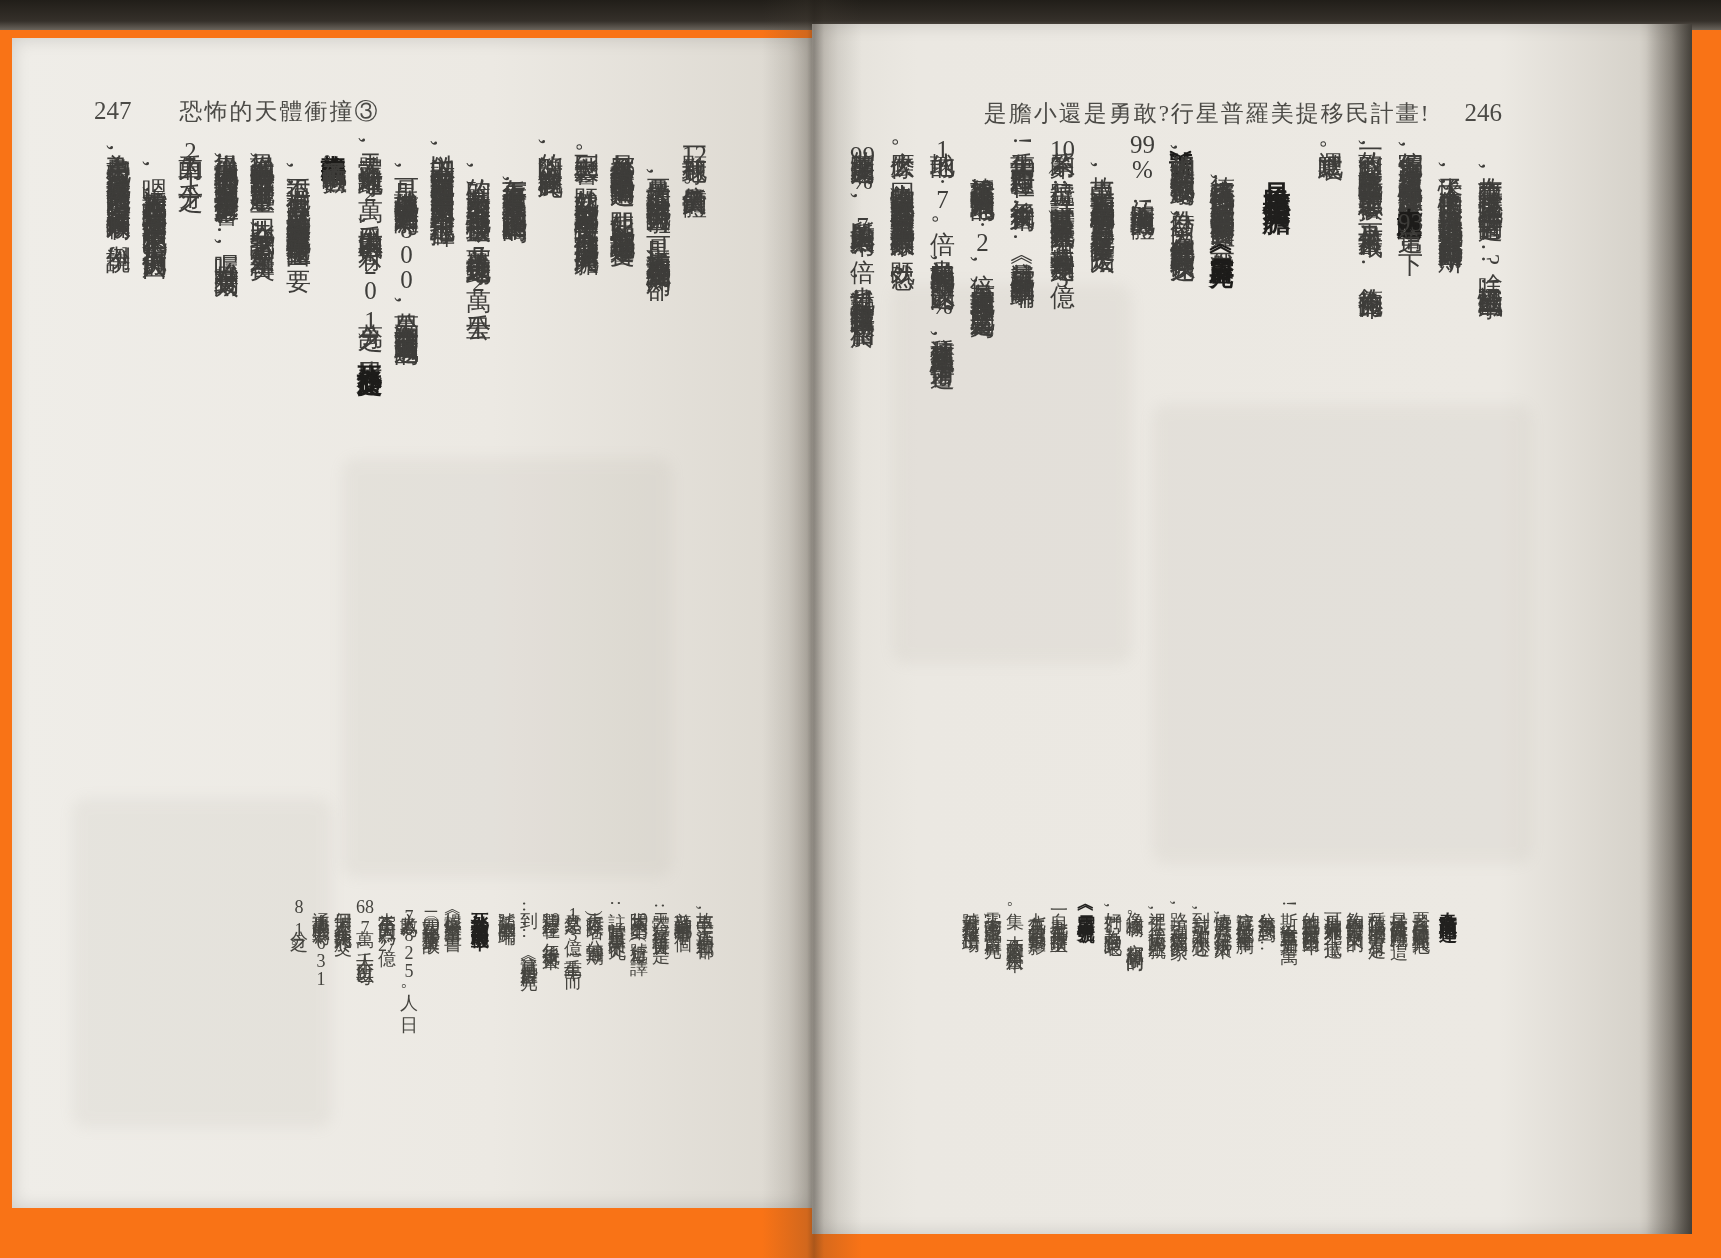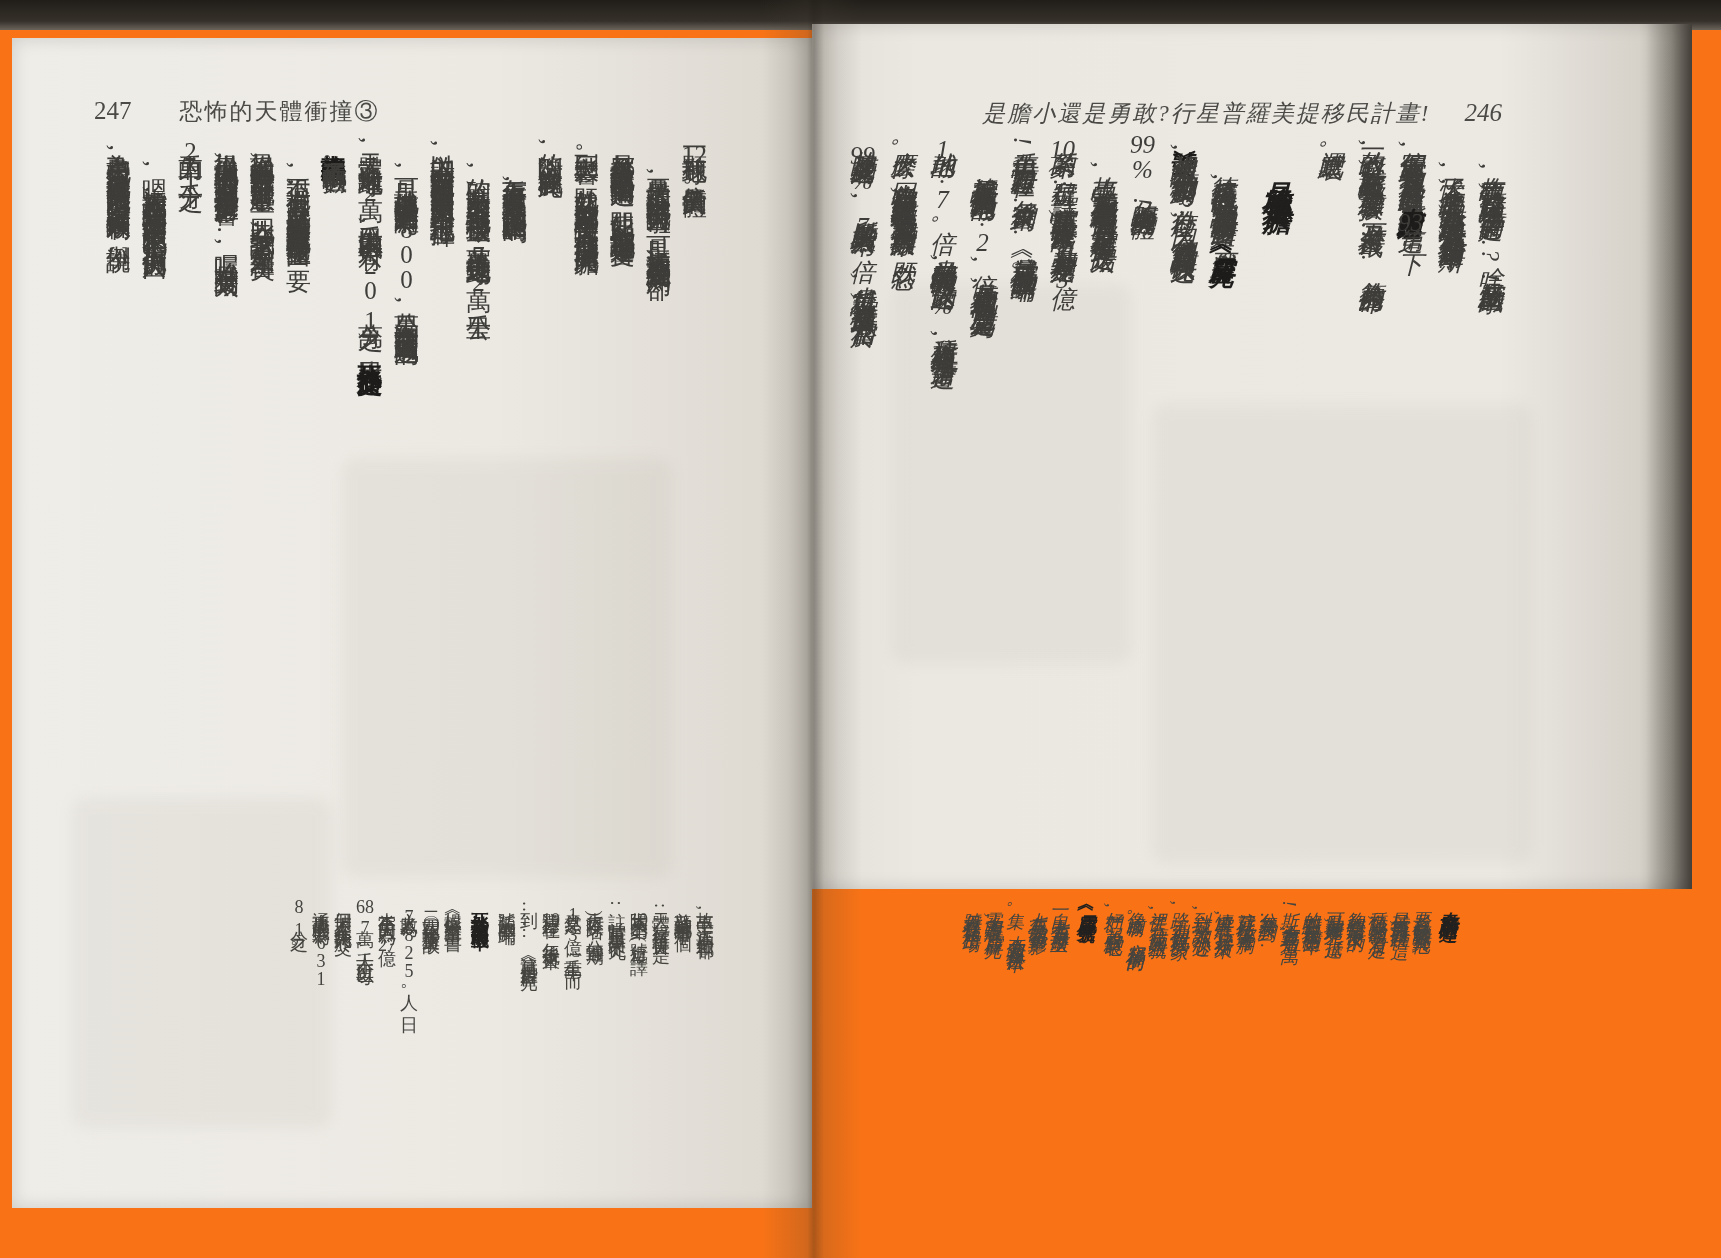--- a/index.html
+++ b/index.html
@@ -4,23 +4,23 @@
 <style>
   html,body{margin:0;padding:0;background:#17150f;}
   .scan{position:relative;width:1721px;height:1258px;background:#f97316;overflow:hidden;
         font-family:"Liberation Serif",serif;padding-left:17px;}
   .top-edge{position:absolute;left:0;top:0;width:1721px;height:30px;
         background:linear-gradient(180deg,#211e19 0%,#35302a 70%,#6a645c 100%);}
   .page{position:absolute;box-shadow:0 0 18px rgba(0,0,0,.15) inset;}
   .page-left{left:12px;top:38px;width:800px;height:1170px;
         background:linear-gradient(90deg,#efedе8 0%,#ece9e3 60%,#ddd9d1 97%,#c9c4bb 100%);
         background:linear-gradient(90deg,#efede8 0%,#ece9e3 60%,#ddd9d1 97%,#c9c4bb 100%);}
-  .page-right{left:812px;top:24px;width:880px;height:865px;
+  .page-right{left:812px;top:24px;width:880px;height:1210px;
         background:linear-gradient(90deg,#cfcac2 0%,#e5e2db 3%,#ebe8e2 12%,#ece9e3 78%,#d6d2ca 94%,#8d8press 100%);
-        background:linear-gradient(90deg,#cfcac2 0%,#e5e2db 3%,#ebe8e2 12%,#ece9e3 78%,#d6d2ca 94%,#8d877e 100%);font-style:italic;}
+        background:linear-gradient(90deg,#cfcac2 0%,#e5e2db 3%,#ebe8e2 12%,#ece9e3 78%,#d6d2ca 94%,#8d877e 100%);}
   .edge-shade{position:absolute;top:0;right:0;width:46px;height:100%;
         background:linear-gradient(90deg,rgba(40,35,28,0) 0%,rgba(40,35,28,.25) 55%,rgba(25,22,17,.6) 100%);}
   .gutter{position:absolute;left:762px;top:0;width:100px;height:1258px;pointer-events:none;
         background:linear-gradient(90deg,rgba(70,63,53,0) 0%,rgba(70,63,53,.22) 45%,rgba(45,40,33,.38) 52%,rgba(70,63,53,.18) 62%,rgba(70,63,53,0) 100%);}
   .ghost{position:absolute;background:#a09a8e;opacity:.10;filter:blur(7px);border-radius:14px;pointer-events:none;}
 
   .hdr{position:absolute;color:#4b4a46;white-space:nowrap;}
   .hdr-left{left:82px;top:58px;font-size:25px;}
   .hdr-left .title{margin-left:48px;font-size:23px;letter-spacing:2px;}
   .hdr-right{top:74px;right:190px;font-size:23px;letter-spacing:2px;text-align:right;}

